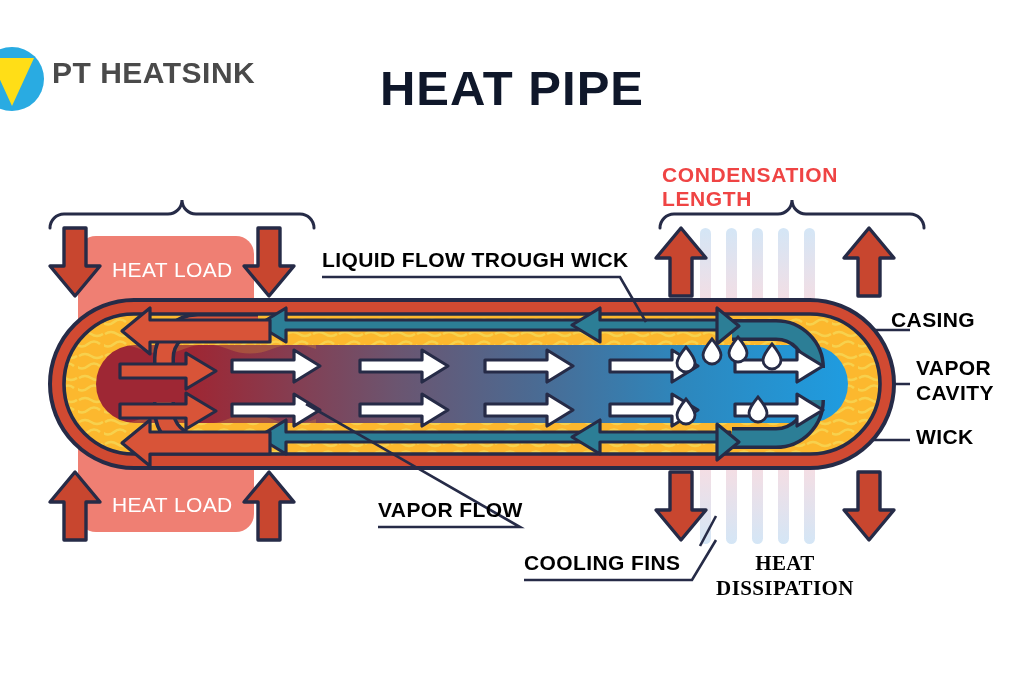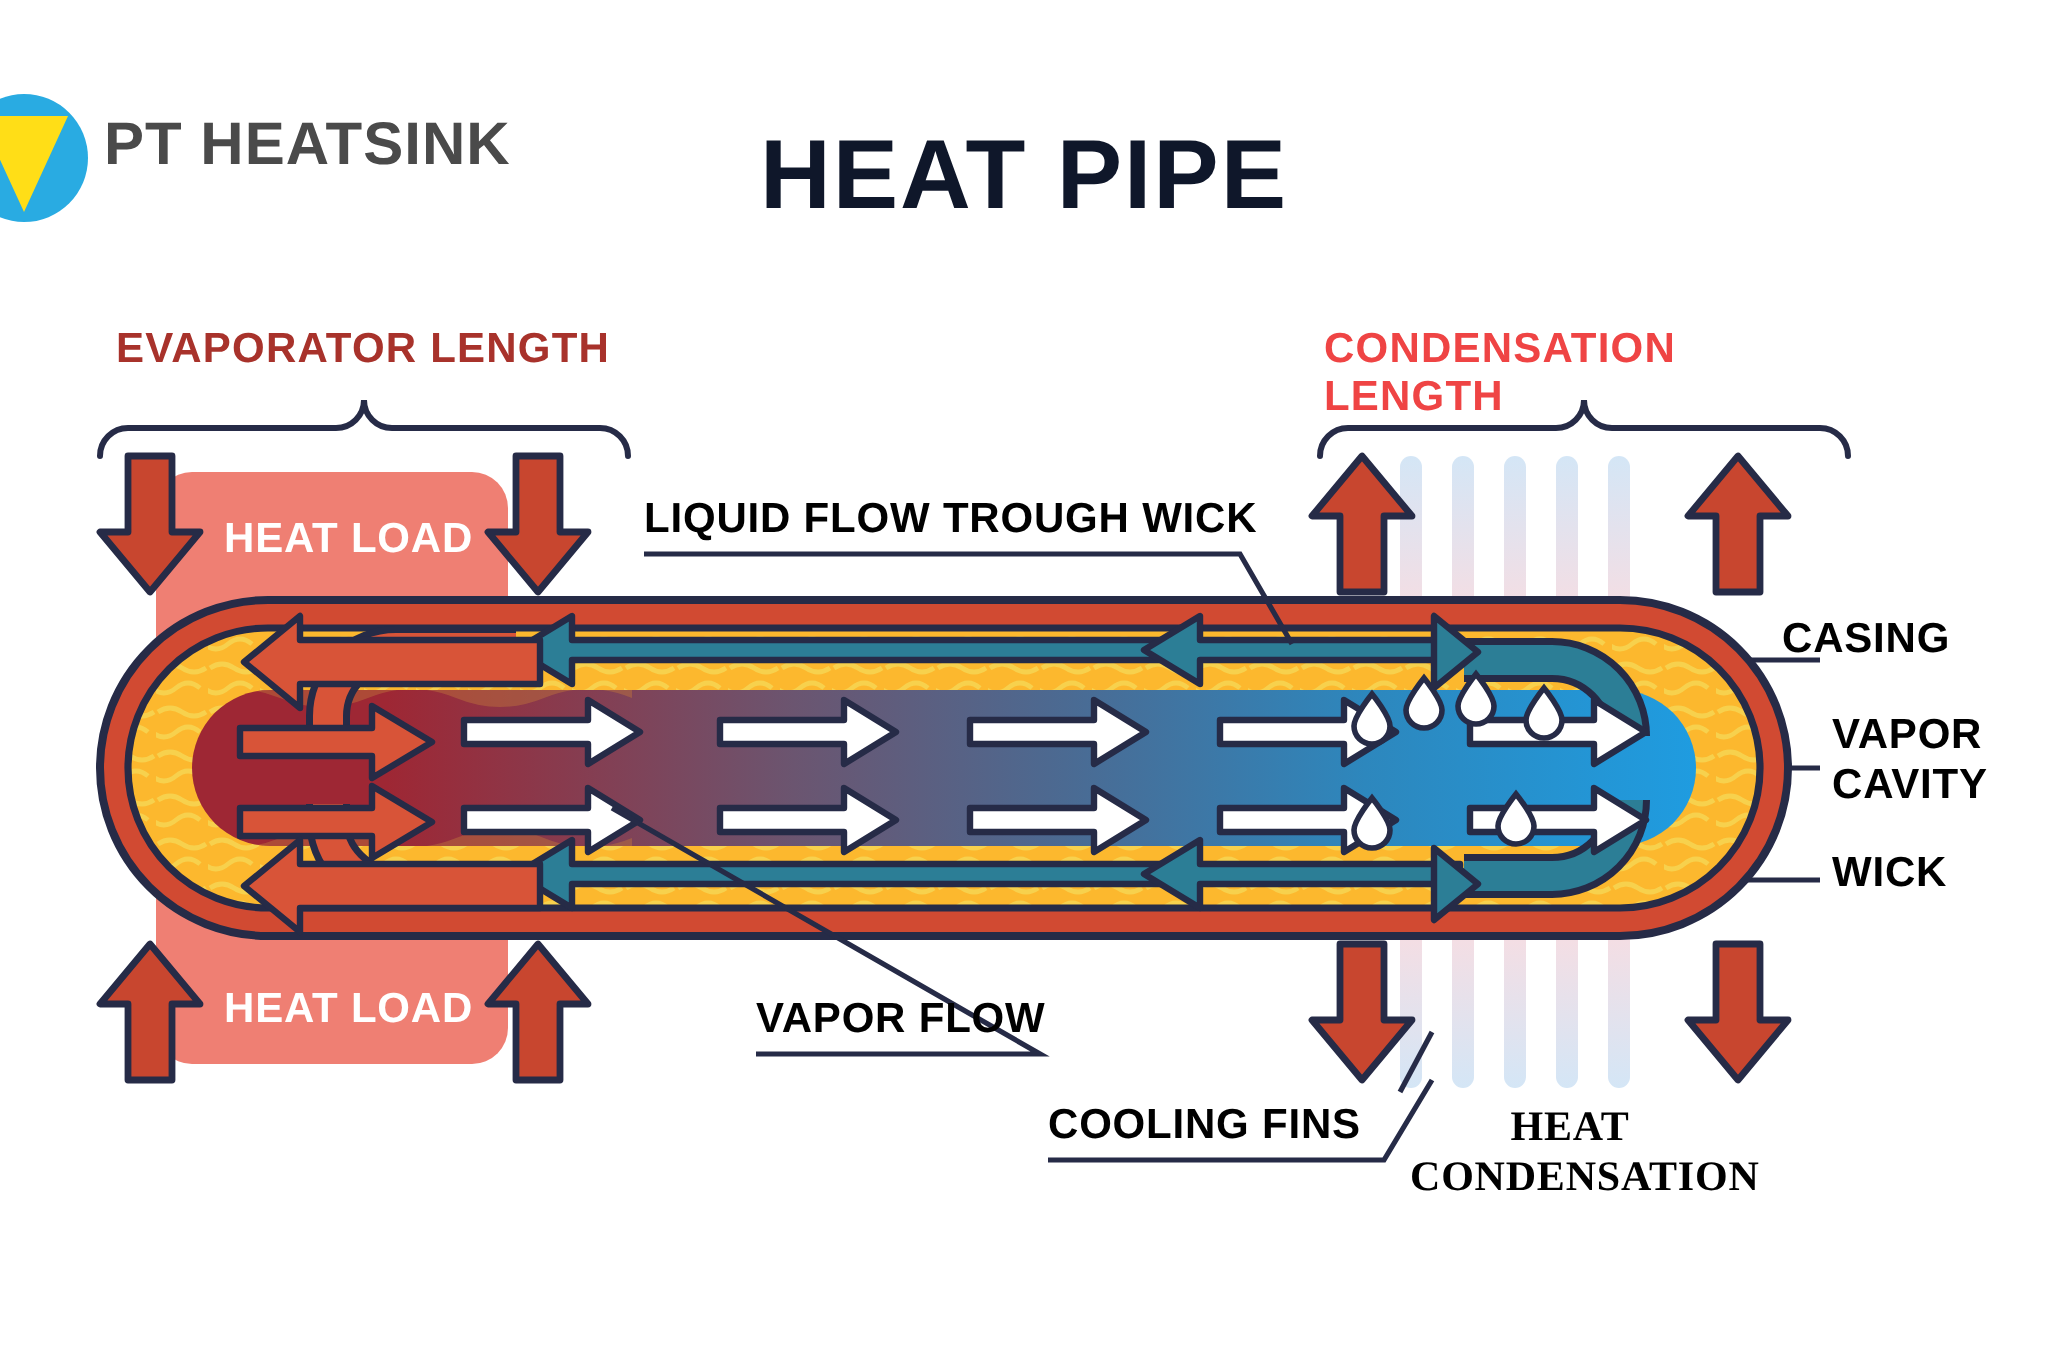--- a/index.html
+++ b/index.html
@@ -20,21 +20,21 @@
   .lbl-cond{left:662px;top:163px;font-size:21px;color:#ef4444;font-weight:bold;
             letter-spacing:.6px;}
   .lbl-liquid{left:322px;top:248px;font-size:21px;}
   .lbl-vapor{left:378px;top:498px;font-size:21px;}
   .lbl-fins{left:524px;top:551px;font-size:21px;text-align:center;}
   .lbl-dissip{left:705px;top:551px;font-size:21px;width:160px;text-align:center;
               line-height:1.18;font-family:Liberation Serif, serif;}
   .lbl-casing{left:891px;top:308px;font-size:21px;}
   .lbl-cavity{left:916px;top:356px;font-size:21px;line-height:1.18;}
   .lbl-wick{left:916px;top:425px;font-size:21px;}
-  .hl{position:absolute;font-size:21px;font-weight:bold;color:#ffffff;
+  .hl{position:absolute;font-size:21px;font-weight:normal;color:#ffffff;
       letter-spacing:.4px;}
   .hl-top{left:112px;top:258px;}
   .hl-bot{left:112px;top:493px;}
 </style>
 </head>
 <body>
 
 <div id="stage">
 
   <svg id="scene" width="1024" height="683" viewBox="0 0 1024 683">
@@ -217,32 +217,31 @@
 
   <svg class="abs" style="left:-14px;top:46px" width="64" height="66">
     <circle cx="26" cy="33" r="32" fill="#29abe2"></circle>
     <path d="M4 12 H48 L26 60 Z" fill="#ffde17"></path>
     <path d="M4 12 H48 L26 60 Z" fill="none"></path>
   </svg>
   <div class="brand">PT HEATSINK</div>
 
   <div class="title">HEAT PIPE</div>
 
-  <div class="lbl lbl-evap">EVAPORATOR LENGTH</div>
   <div class="lbl lbl-cond">CONDENSATION LENGTH</div>
 
   <div class="hl hl-top">HEAT LOAD</div>
   <div class="hl hl-bot">HEAT LOAD</div>
 
   <div class="lbl lbl-liquid">LIQUID FLOW TROUGH WICK</div>
   <div class="lbl lbl-vapor">VAPOR FLOW</div>
   <div class="lbl lbl-fins">COOLING FINS</div>
   <div class="lbl lbl-dissip">
     <span>HEAT</span><br>
-    <span>CONDENSATION</span>
+    <span>DISSIPATION</span>
   </div>
 
   <div class="lbl lbl-casing">CASING</div>
   <div class="lbl lbl-cavity">
     <span>VAPOR</span><br>
     <span>CAVITY</span>
   </div>
   <div class="lbl lbl-wick">WICK</div>
 
 </div>

